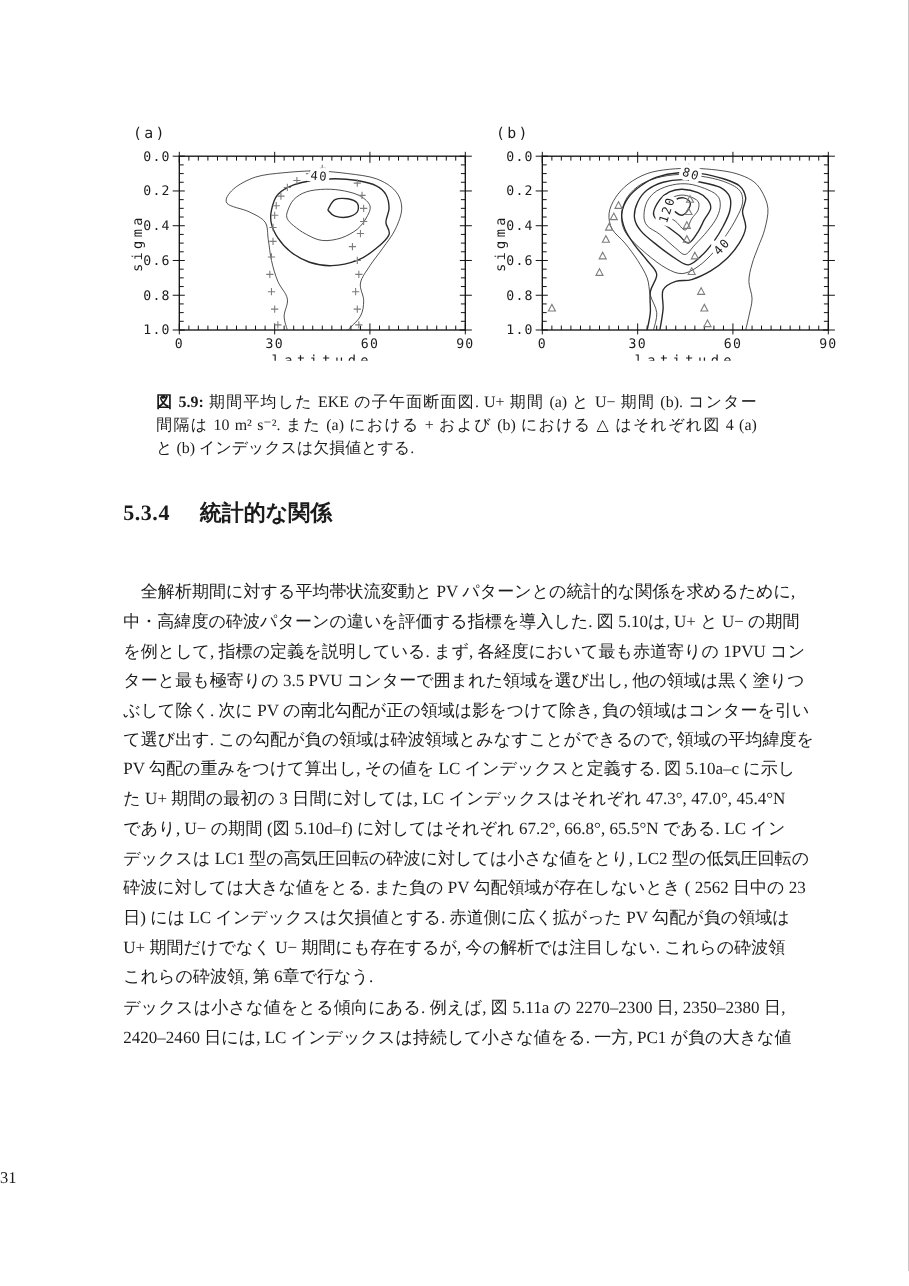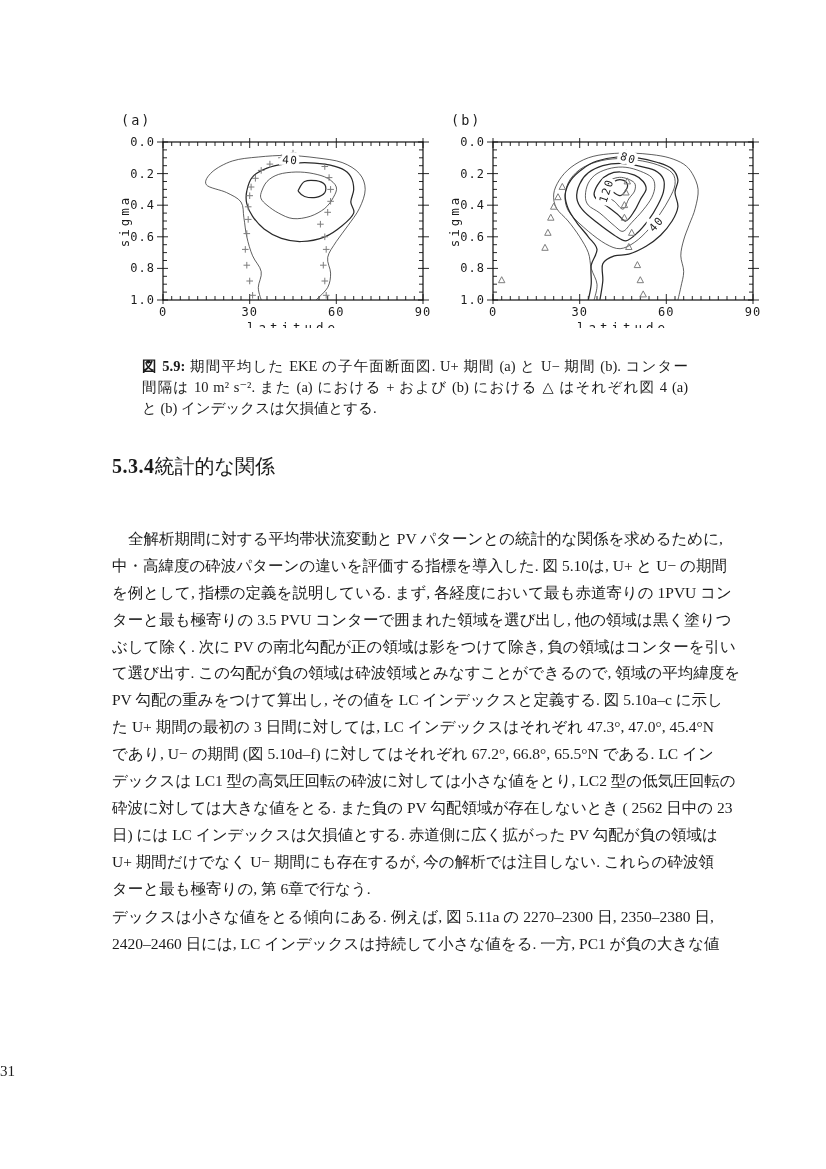--- a/index.html
+++ b/index.html
@@ -6,21 +6,21 @@
   .page{position:relative;width:826px;height:1169px;background:#ffffff;margin:0 auto;
         font-family:"Liberation Serif","DejaVu Serif",serif;color:#1b1b1b;overflow:hidden;}
   .panel{position:absolute;}
   svg text{font-family:"DejaVu Sans Mono","Liberation Mono",monospace;fill:#1b1b1b;}
   .caption{position:absolute;left:142px;top:356px;width:546px;font-size:14.5px;}
   .capline{line-height:21px;text-align:justify;text-align-last:justify;}
   .capline.pend{text-align-last:left;}
   .caplabel{font-weight:bold;}
   .heading{position:absolute;left:112px;top:453px;font-size:20px;font-weight:bold;}
   .hnum{font-family:"Liberation Serif","DejaVu Serif",serif;letter-spacing:0.5px;}
-  .htitle{font-family:"Liberation Sans","DejaVu Sans",sans-serif;font-weight:normal;}
+  .htitle{font-family:"Liberation Sans","DejaVu Sans",sans-serif;margin-left:27px;font-weight:bold;}
   .para{position:absolute;left:112px;width:602px;font-size:15.5px;}
   .bline{line-height:26.9px;height:26.9px;white-space:nowrap;text-align:justify;text-align-last:justify;}
   .bline.pend{text-align-last:left;}
   .bline.indent{text-indent:16px;}
   #para-0{top:526px;}
   #para-1{top:904px;}
   .pagenum{position:absolute;left:0;right:0;top:1063px;text-align:left;font-size:15px;}
 </style>
 </head>
 <body>
@@ -369,21 +369,21 @@
       <div class="bline">ターと最も極寄りの 3.5 PVU コンターで囲まれた領域を選び出し, 他の領域は黒く塗りつ</div>
       <div class="bline">ぶして除く. 次に PV の南北勾配が正の領域は影をつけて除き, 負の領域はコンターを引い</div>
       <div class="bline">て選び出す. この勾配が負の領域は砕波領域とみなすことができるので, 領域の平均緯度を</div>
       <div class="bline">PV 勾配の重みをつけて算出し, その値を LC インデックスと定義する. 図 5.10a–c に示し</div>
       <div class="bline">た U+ 期間の最初の 3 日間に対しては, LC インデックスはそれぞれ 47.3°, 47.0°, 45.4°N</div>
       <div class="bline">であり, U− の期間 (図 5.10d–f) に対してはそれぞれ 67.2°, 66.8°, 65.5°N である. LC イン</div>
       <div class="bline">デックスは LC1 型の高気圧回転の砕波に対しては小さな値をとり, LC2 型の低気圧回転の</div>
       <div class="bline">砕波に対しては大きな値をとる. また負の PV 勾配領域が存在しないとき ( 2562 日中の 23</div>
       <div class="bline">日) には LC インデックスは欠損値とする. 赤道側に広く拡がった PV 勾配が負の領域は</div>
       <div class="bline">U+ 期間だけでなく U− 期間にも存在するが, 今の解析では注目しない. これらの砕波領</div>
-      <div class="bline pend">ターと最も極寄りの, 第 6章で行なう.</div>
+      <div class="bline pend">これらの砕波領, 第 6章で行なう.</div>
     </div>
   <div class="para" id="para-1">
       <div class="bline">デックスは小さな値をとる傾向にある. 例えば, 図 5.11a の 2270–2300 日, 2350–2380 日,</div>
       <div class="bline">2420–2460 日には, LC インデックスは持続して小さな値をる. 一方, PC1 が負の大きな値</div>
     </div>
 
   <div class="pagenum">31</div>
 
 </div>
 

